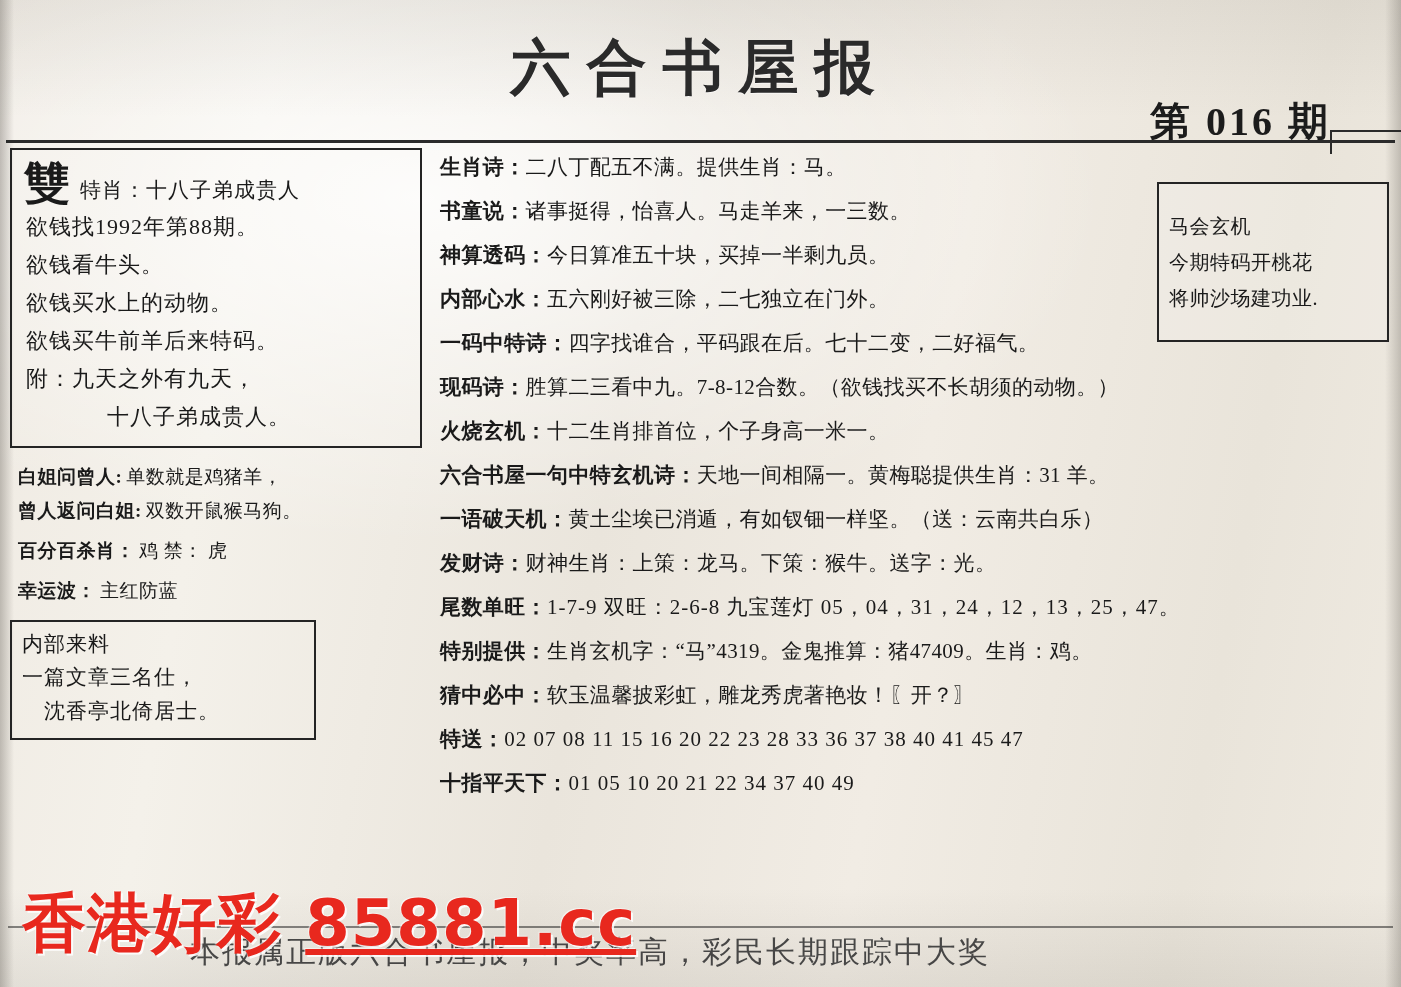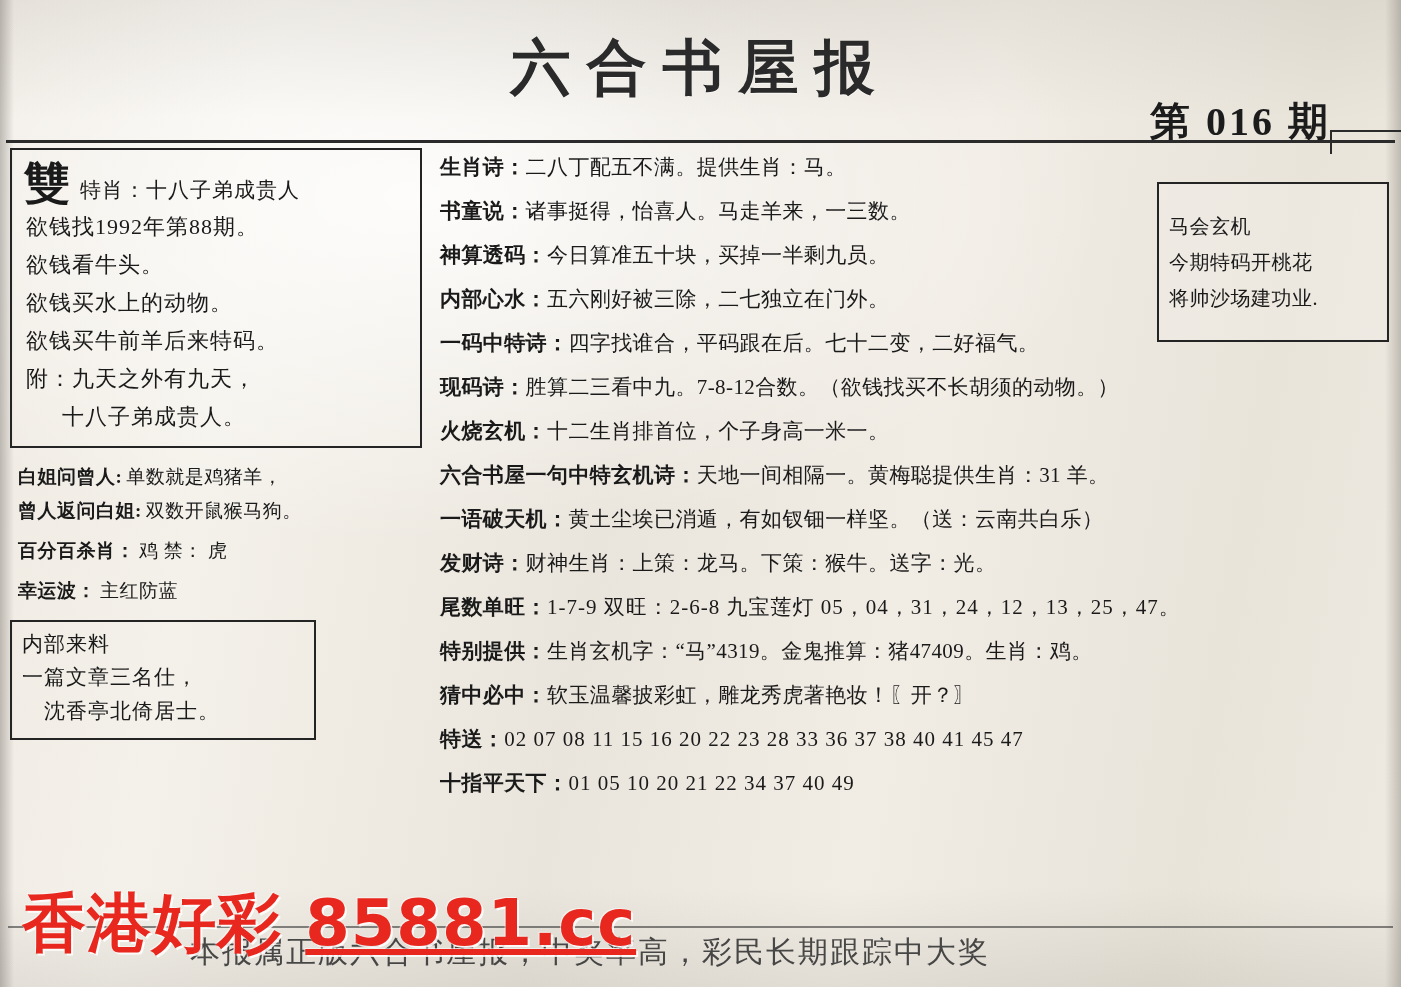--- a/index.html
+++ b/index.html
@@ -124,21 +124,21 @@
     letter-spacing: 1px;
     white-space: nowrap;
   }
   .lead-line {
     font-size: 22px;
     line-height: 34px;
     letter-spacing: 1px;
     margin: 4px 0 4px 2px;
   }
   .lead-line.indent {
-    margin-left: 38px;
+    margin-left: 83px;
   }
 
   .sub-lines {
     margin-top: 12px;
     padding-left: 8px;
   }
   .sub-line {
     font-size: 19px;
     line-height: 34px;
     letter-spacing: 0.5px;

